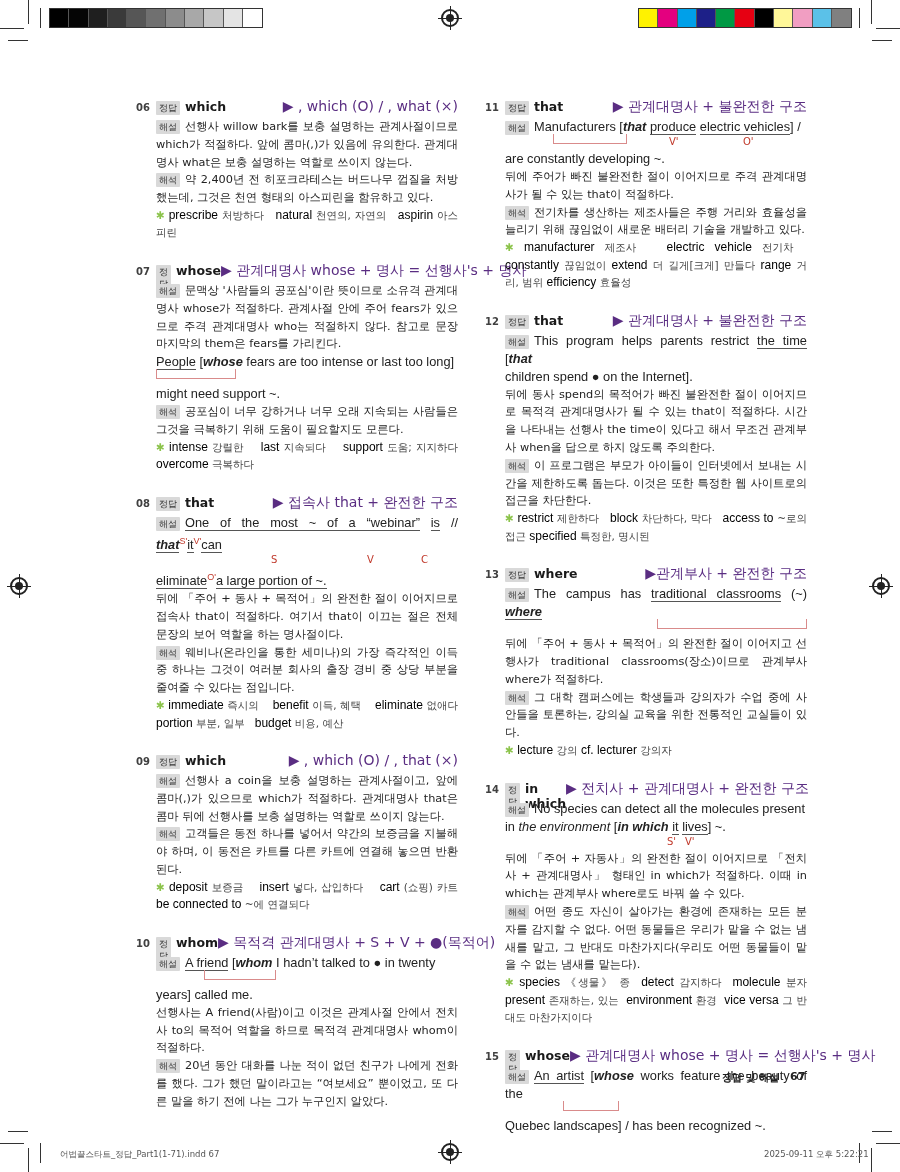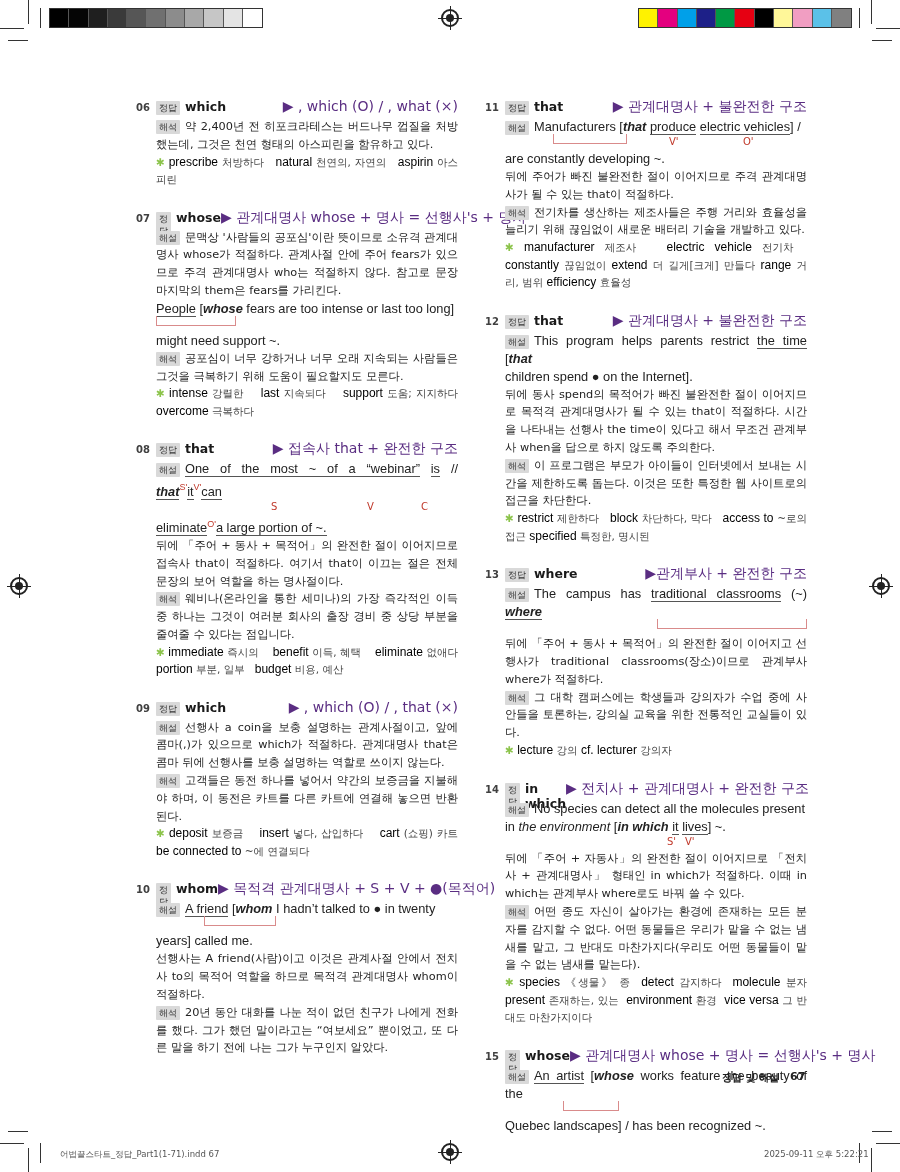--- a/index.html
+++ b/index.html
@@ -111,20 +111,21 @@
 <div class="col left">
 
   <div class="item">
     <div class="item-head">
       <span class="qnum">06</span>
       <span class="badge">정답</span>
       <span class="answer">which</span>
       <span class="note">▶ , which (O) / , what (×)</span>
     </div>
     <div class="body">
+      <p><span class="badge">해설</span><span>선행사 willow bark를 보충 설명하는 관계사절이므로 which가 적절하다. 앞에 콤마(,)가 있음에 유의한다. 관계대명사 what은 보충 설명하는 역할로 쓰이지 않는다.</span></p>
       <p><span class="badge">해석</span><span>약 2,400년 전 히포크라테스는 버드나무 껍질을 처방했는데, 그것은 천연 형태의 아스피린을 함유하고 있다.</span></p>
       <p class="vocab"><span class="star">✱</span>
         <span class="w">prescribe</span> <span>처방하다</span>&nbsp;&nbsp;
         <span class="w">natural</span> <span>천연의, 자연의</span>&nbsp;&nbsp;
         <span class="w">aspirin</span> <span>아스피린</span>
       </p>
     </div>
   </div>
 
   <div class="item">

